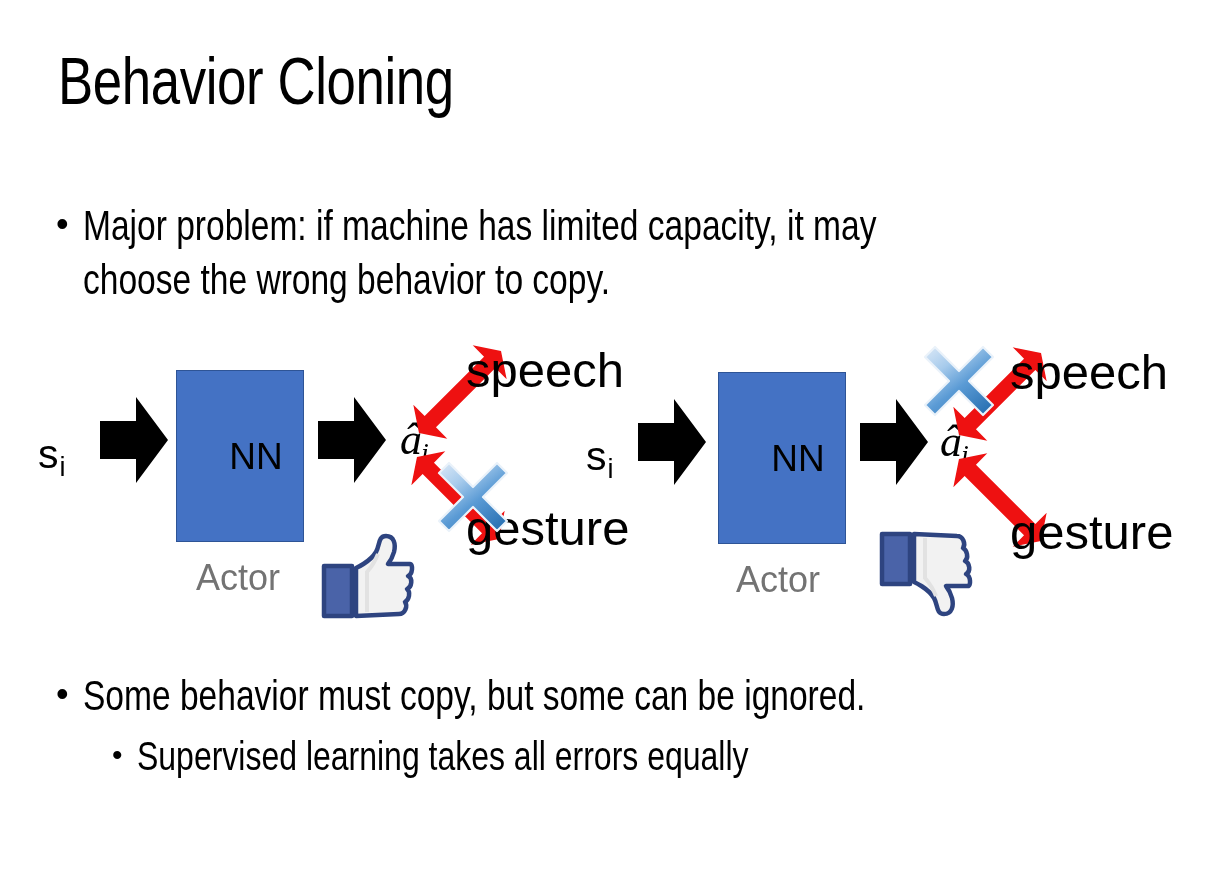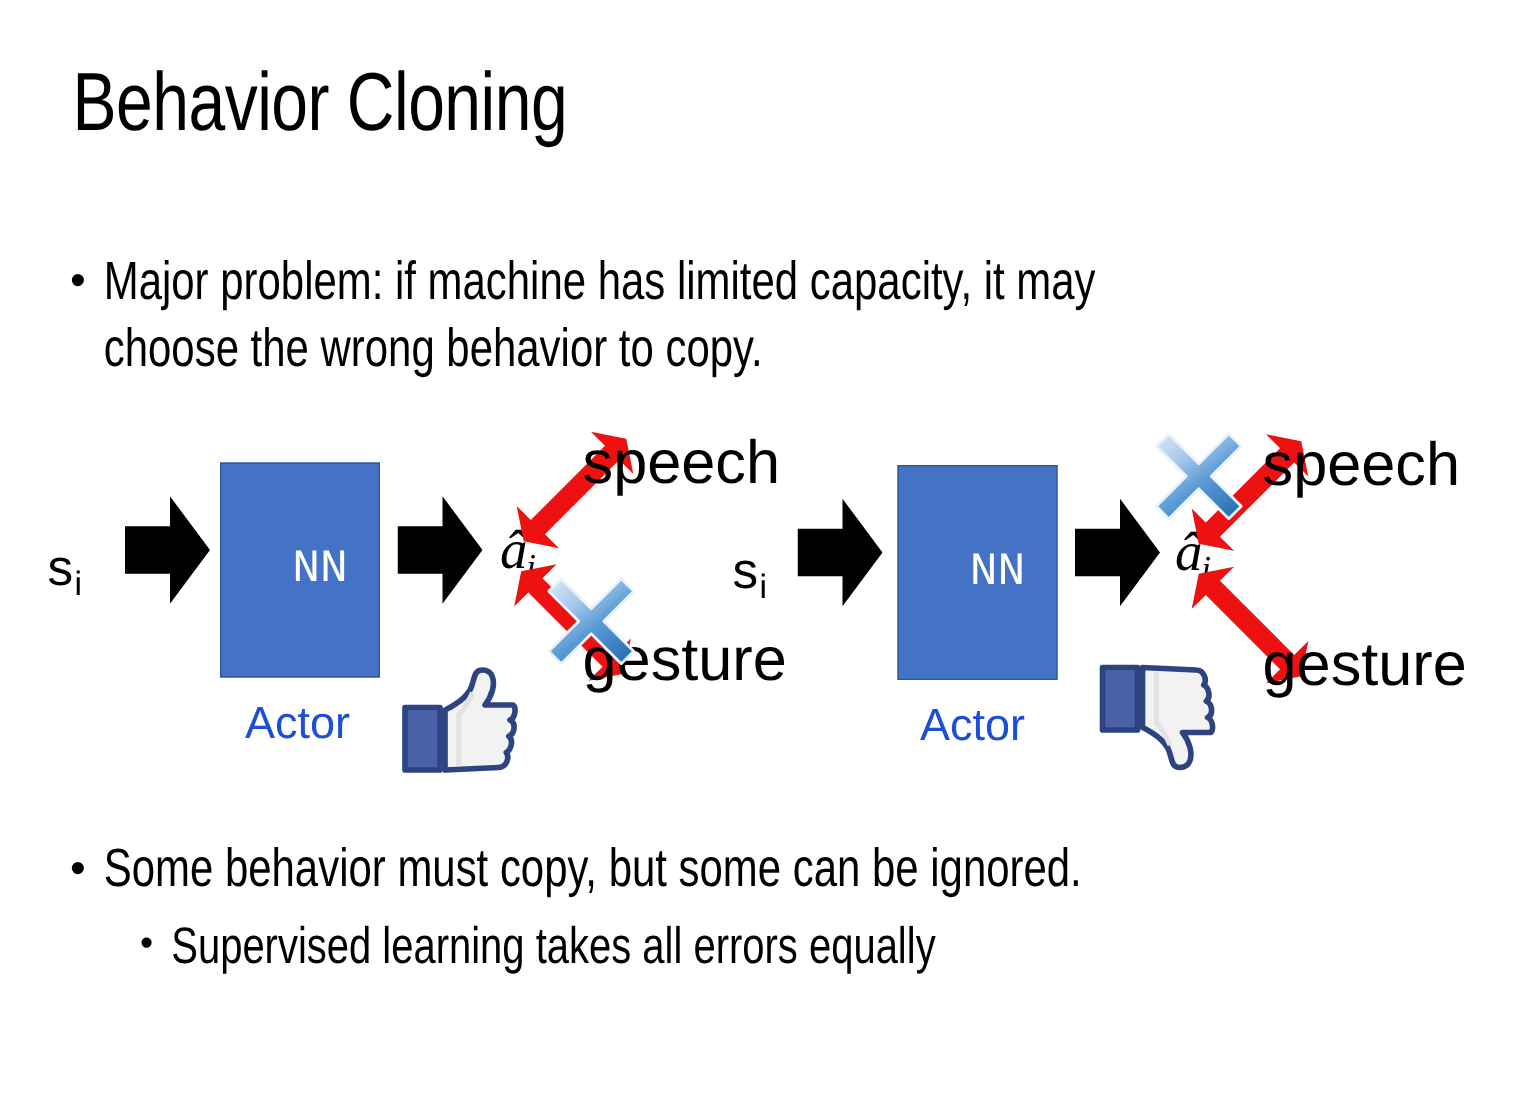--- a/index.html
+++ b/index.html
@@ -117,34 +117,34 @@
     width: 128px;
     height: 172px;
     background: #4472C4;
     border: 1px solid #2E5496;
     box-sizing: border-box;
     display: flex;
     align-items: center;
     justify-content: center;
   }
   .nn-label {
-    color: #ffffff;
-    font-family: Liberation Mono, monospace;
+    color: #000000;
+    font-family: Liberation Sans, sans-serif;
     font-size: 37px;
     line-height: 37px;
     font-weight: 400;
     margin-left: 32px;
   }
 
   .actor-label {
     position: absolute;
     font-family: "Liberation Sans", sans-serif;
     font-size: 36px;
     line-height: 36px;
-    color: #1d4ed8;
+    color: #737373;
     white-space: nowrap;
   }
 
   
   .action-label {
     position: absolute;
     font-family: "Liberation Serif", serif;
     font-style: italic;
     font-size: 44px;
     line-height: 44px;

